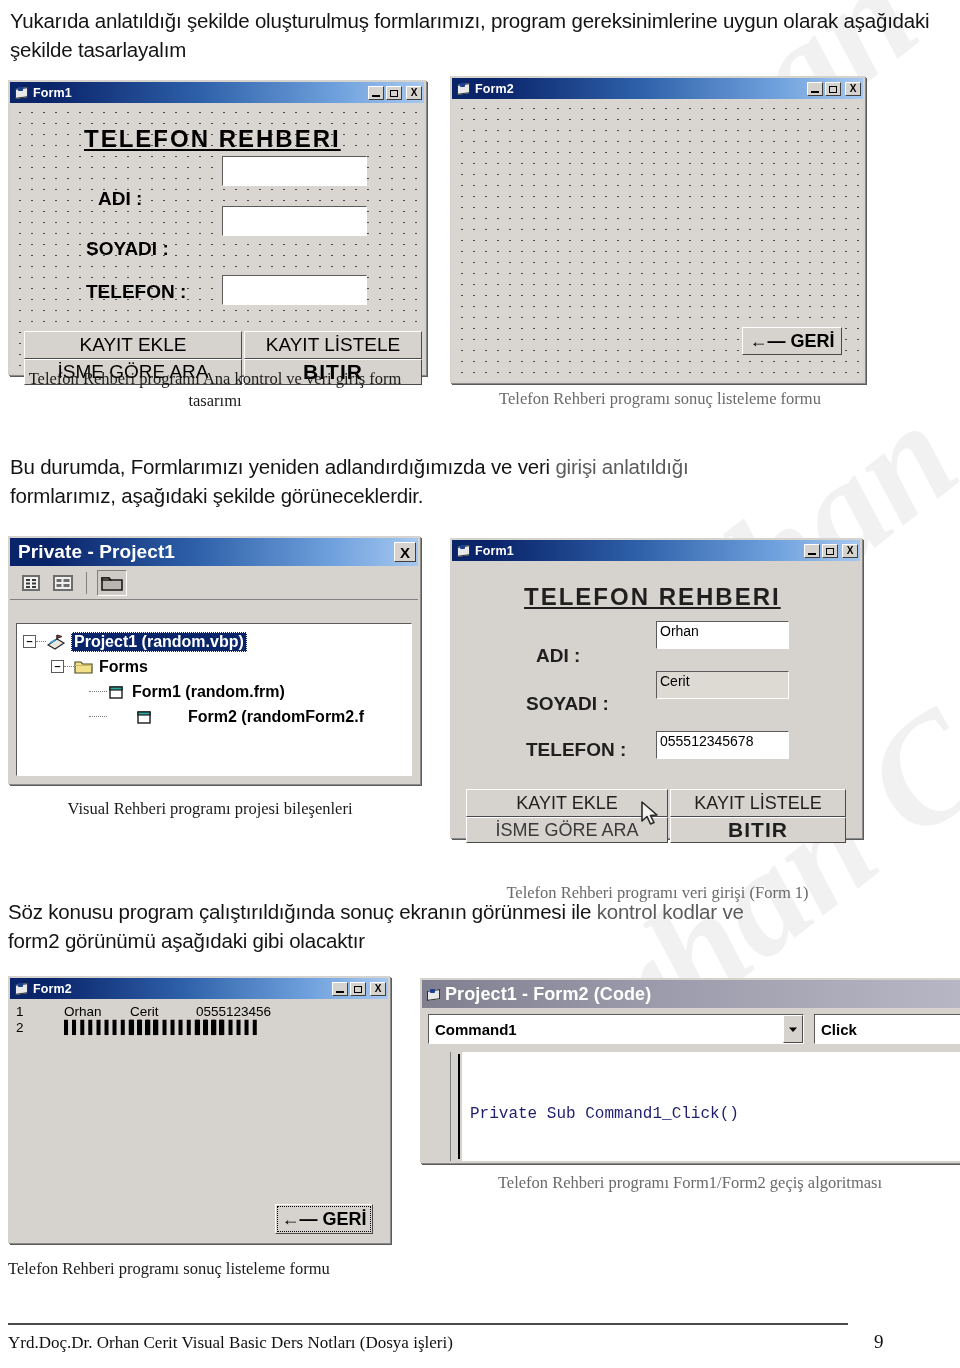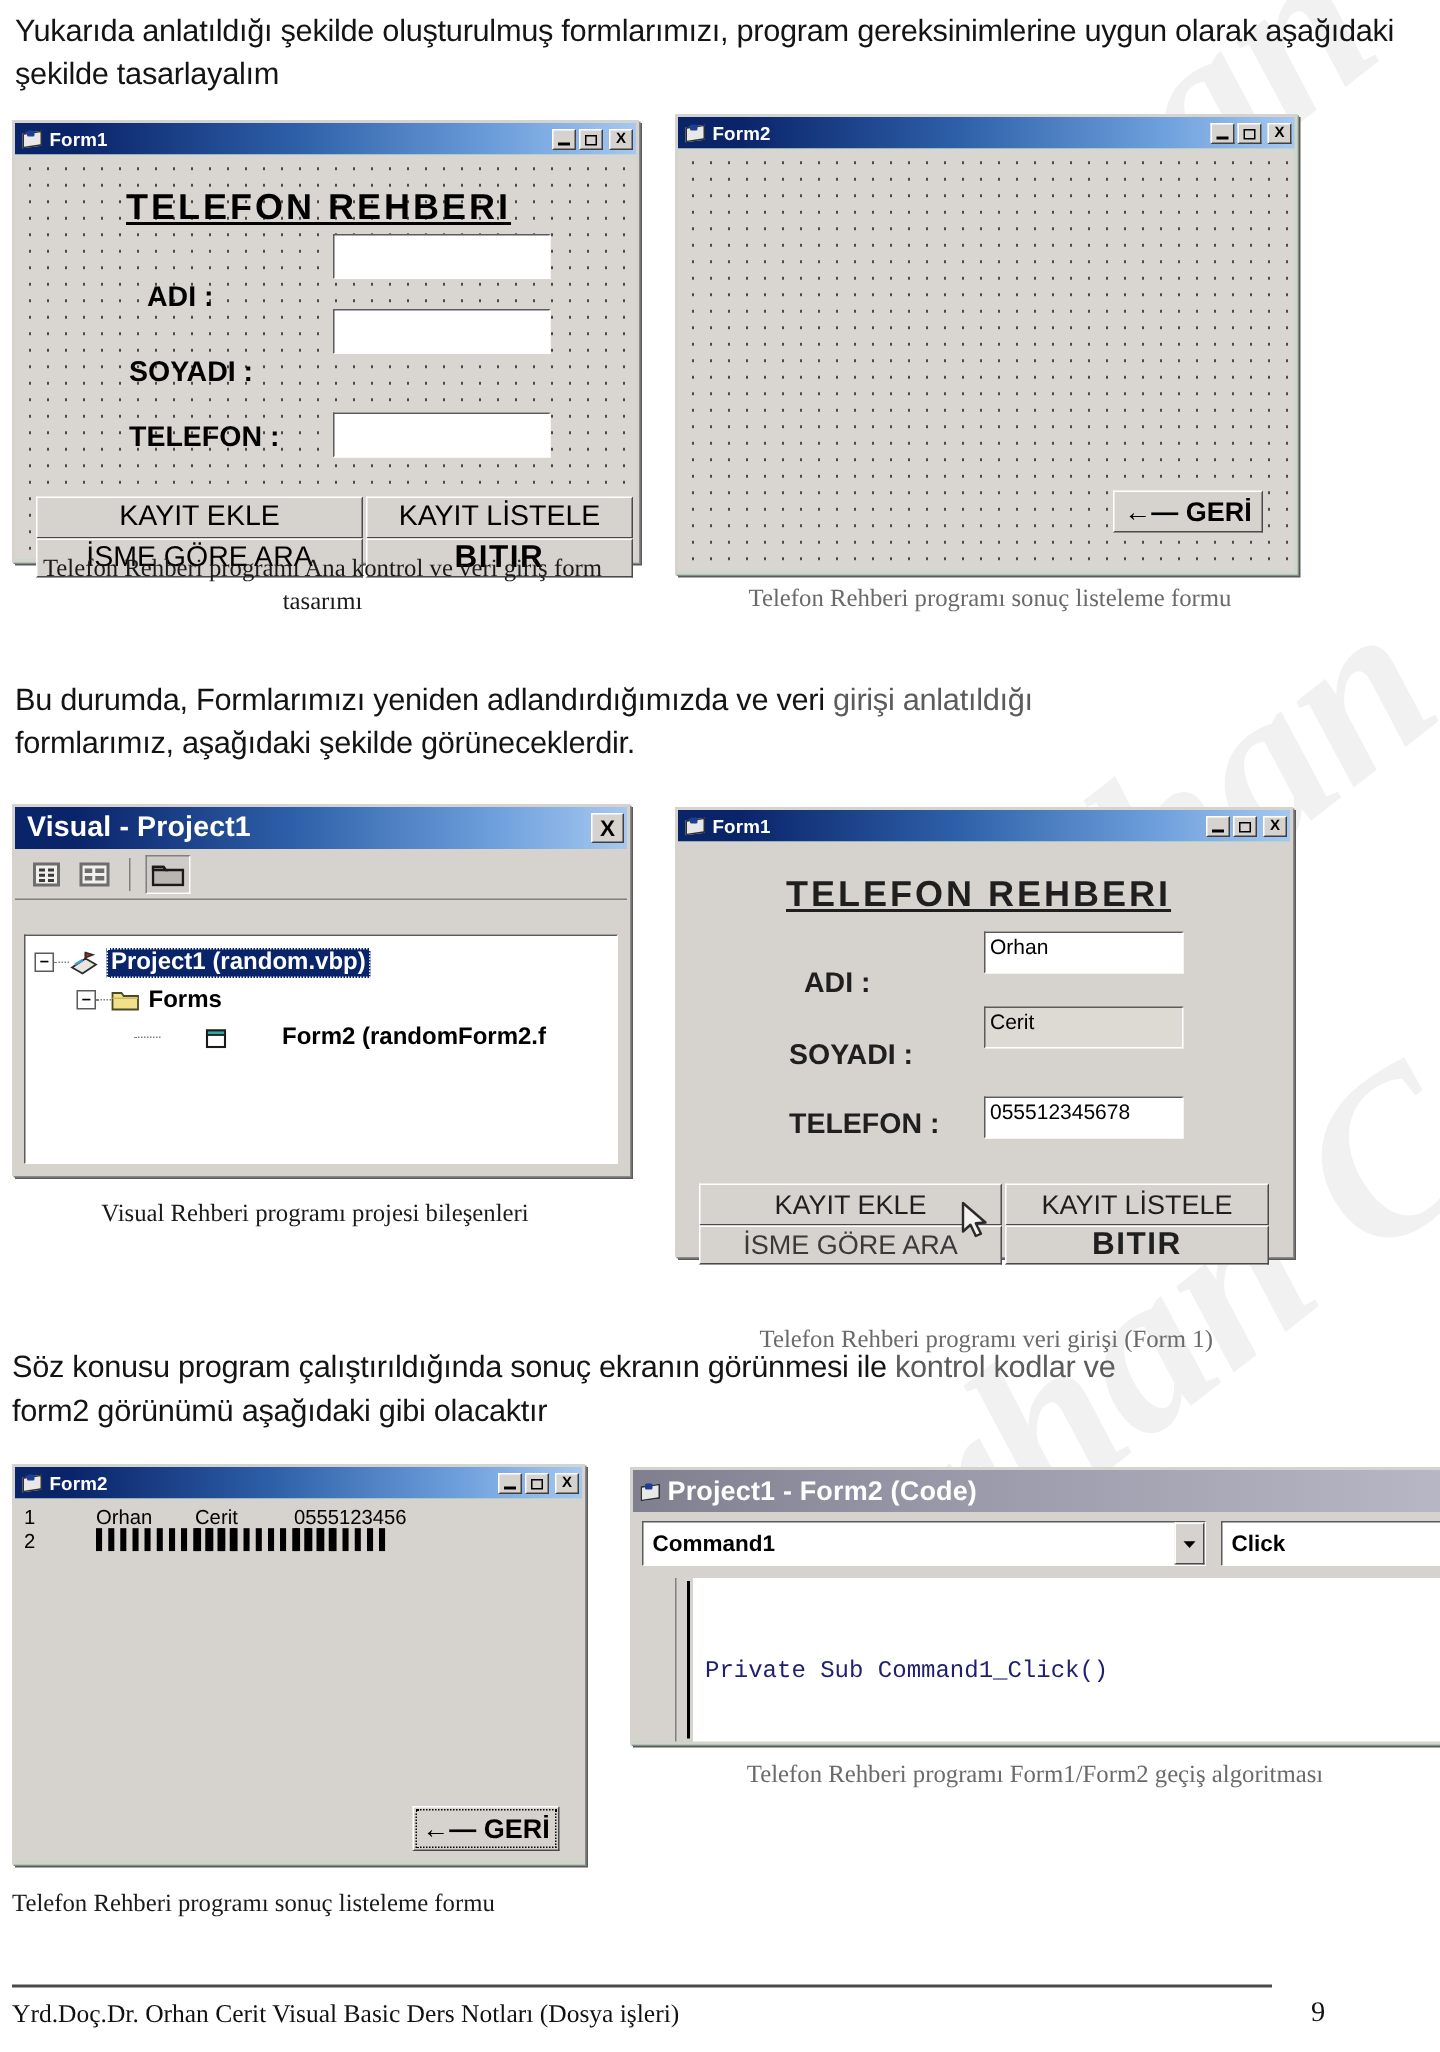--- a/index.html
+++ b/index.html
@@ -45,21 +45,21 @@
     font-size:16.5px;
     line-height:22px;
     color:#1a1a1a;
     text-align:center;
   }
   .caption.dim{color:#6a6a6a;}
 
   
   .vbwin{
     position:absolute;z-index:2;
-    background:#86efac;
+    background:#ef4444;
     border:2px solid #d6d3ce;
     box-shadow:1px 1px 0 #8a8a8a, 2px 2px 0 #5b5b5b;
     box-sizing:border-box;
   }
   .titlebar{
     height:21px;
     background:linear-gradient(to right,#0a246a 0%,#0a246a 10%,#2d5fa8 45%,#6d9fdc 78%,#a6c8f0 100%);
     display:flex;align-items:center;
     padding:0 2px 0 4px;
     box-sizing:border-box;
@@ -294,21 +294,21 @@
 <div class="caption" style="left:10px;top:368px;width:410px;">Telefon Rehberi programı Ana kontrol ve veri giriş form tasarımı</div>
 <div class="caption dim" style="left:455px;top:388px;width:410px;">Telefon Rehberi programı sonuç listeleme formu</div>
 
 <div class="prose" style="left:10px;top:452px;width:930px;">
   <span>Bu durumda, Formlarımızı yeniden adlandırdığımızda ve veri </span><span class="dim">girişi anlatıldığı</span><br>
   <span>formlarımız, aşağıdaki şekilde görüneceklerdir.</span>
 </div>
 
 <div class="vbwin" style="left:8px;top:536px;width:412px;height:248px;">
   <div class="titlebar" style="height:28px;">
-    <span class="tb-title" style="font-size:19px;padding-left:4px;">Visual - Project1</span>
+    <span class="tb-title" style="font-size:19px;padding-left:4px;">Private - Project1</span>
     <span class="tb-btns">
       <span class="tb-btn" style="width:22px;height:20px;">
         <span class="g" style="font-size:15px;">X</span>
       </span>
     </span>
   </div>
   <div class="plainsurface" style="height:calc(100% - 28px);">
     <div class="pe-toolbar">
       <span class="pe-tbtn">
         <svg width="20" height="18" viewBox="0 0 20 18">
@@ -360,20 +360,30 @@
         <span class="dashes"></span>
         <span class="icn">
           <svg width="20" height="16" viewBox="0 0 20 16">
             <path d="M1,3 L7,3 L8.5,5 L18,5 L18,14 L1,14 Z" fill="#f2e08a" stroke="#4a4a22" stroke-width="1.2"></path>
             <path d="M1,6.5 L18,6.5" stroke="#c9b864" stroke-width="1"></path>
           </svg>
         </span>
         <span>Forms</span>
       </div>
 
+      <div class="tree-row" style="padding-left:72px;">
+        <span class="dashes" style="width:18px;"></span>
+        <span class="icn">
+          <svg width="20" height="16" viewBox="0 0 20 16">
+            <rect x="3" y="3" width="12" height="11" fill="#ffffff" stroke="#1a1a1a" stroke-width="1.4"></rect>
+            <rect x="3" y="3" width="12" height="3" fill="#2fa8a0" stroke="#1a1a1a" stroke-width="1.2"></rect>
+          </svg>
+        </span>
+        <span>Form1 (random.frm)</span>
+      </div>
 
       <div class="tree-row" style="padding-left:72px;gap:28px;">
         <span class="dashes" style="width:18px;"></span>
         <span class="icn">
           <svg width="20" height="16" viewBox="0 0 20 16">
             <rect x="3" y="3" width="12" height="11" fill="#ffffff" stroke="#1a1a1a" stroke-width="1.4"></rect>
             <rect x="3" y="3" width="12" height="3" fill="#2fa8a0" stroke="#1a1a1a" stroke-width="1.2"></rect>
           </svg>
         </span>
         <span>Form2 (randomForm2.f</span>

